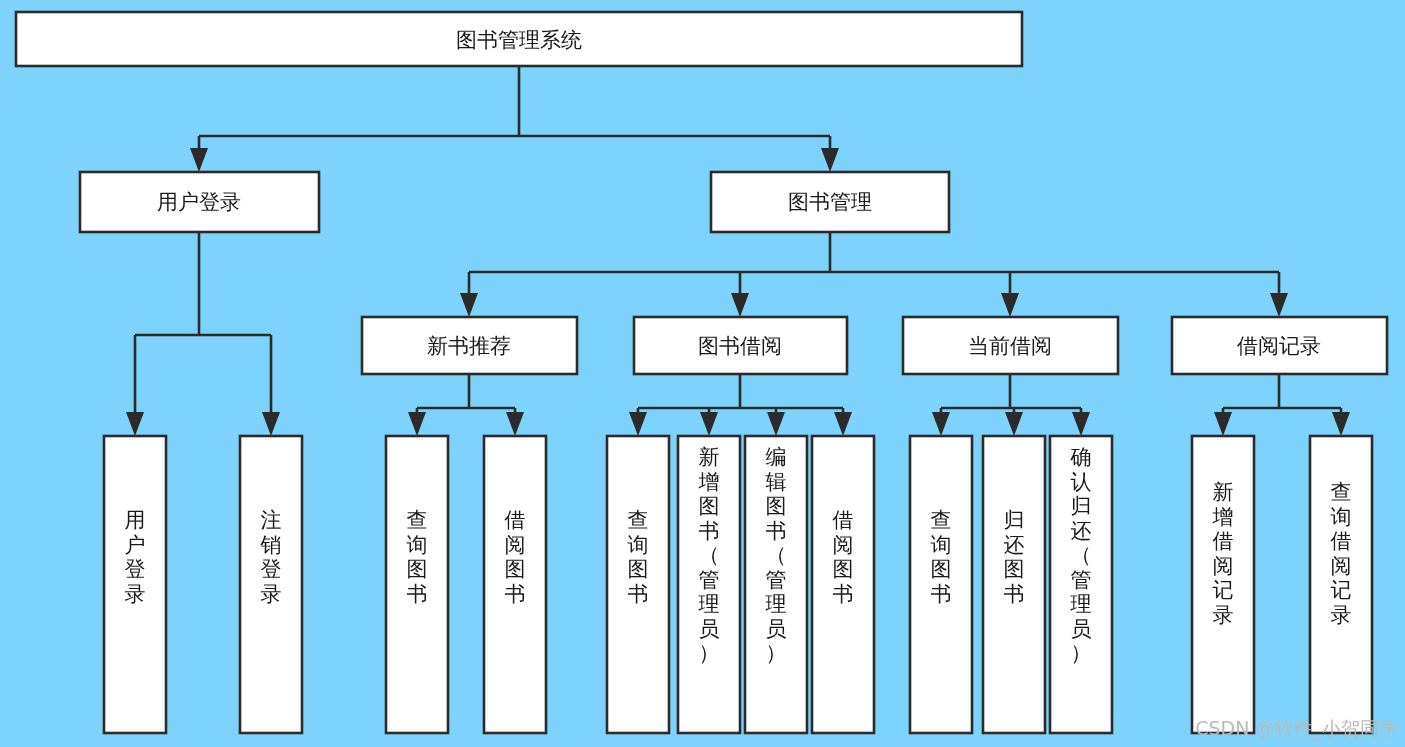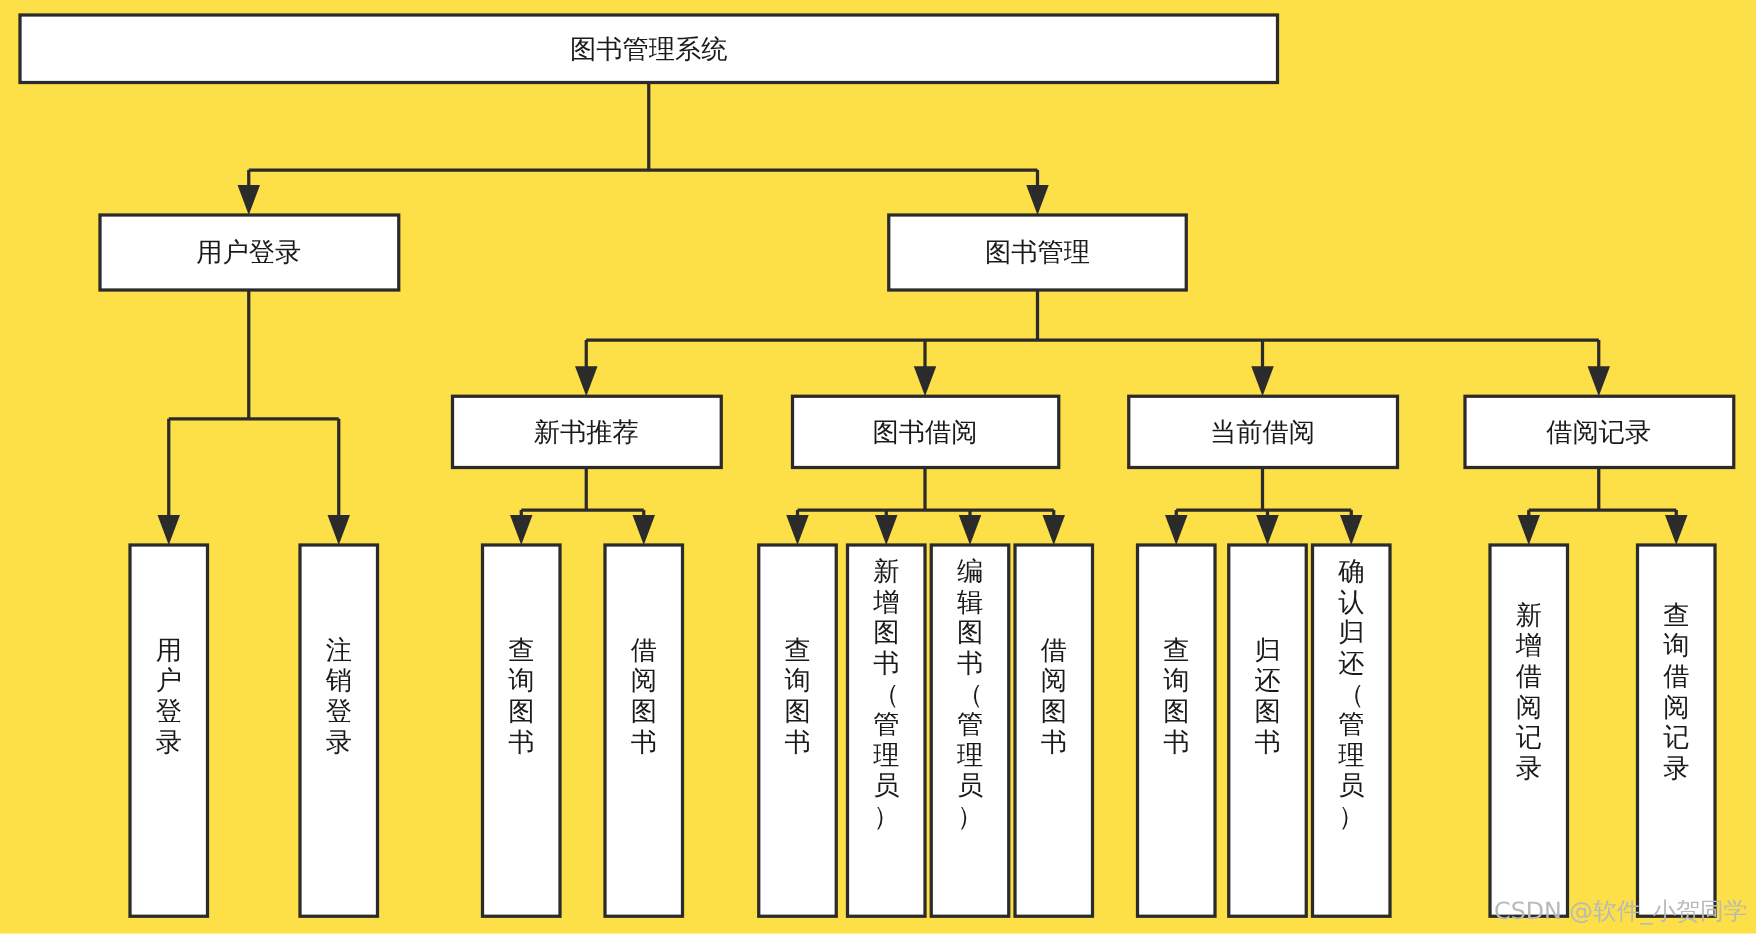--- a/index.html
+++ b/index.html
@@ -7,21 +7,21 @@
     padding: 0;
     background: #ffffff;
   }
   body {
     font-family: "DejaVu Sans", "Liberation Sans", sans-serif;
   }
   #diagram-root {
     position: relative;
     width: 1405px;
     height: 747px;
-    background: #fde047;
+    background: #7dd3fc;
     overflow: hidden;
   }
   svg.canvas {
     position: absolute;
     left: 0;
     top: 0;
     width: 1405px;
     height: 747px;
   }
   .node-rect {

